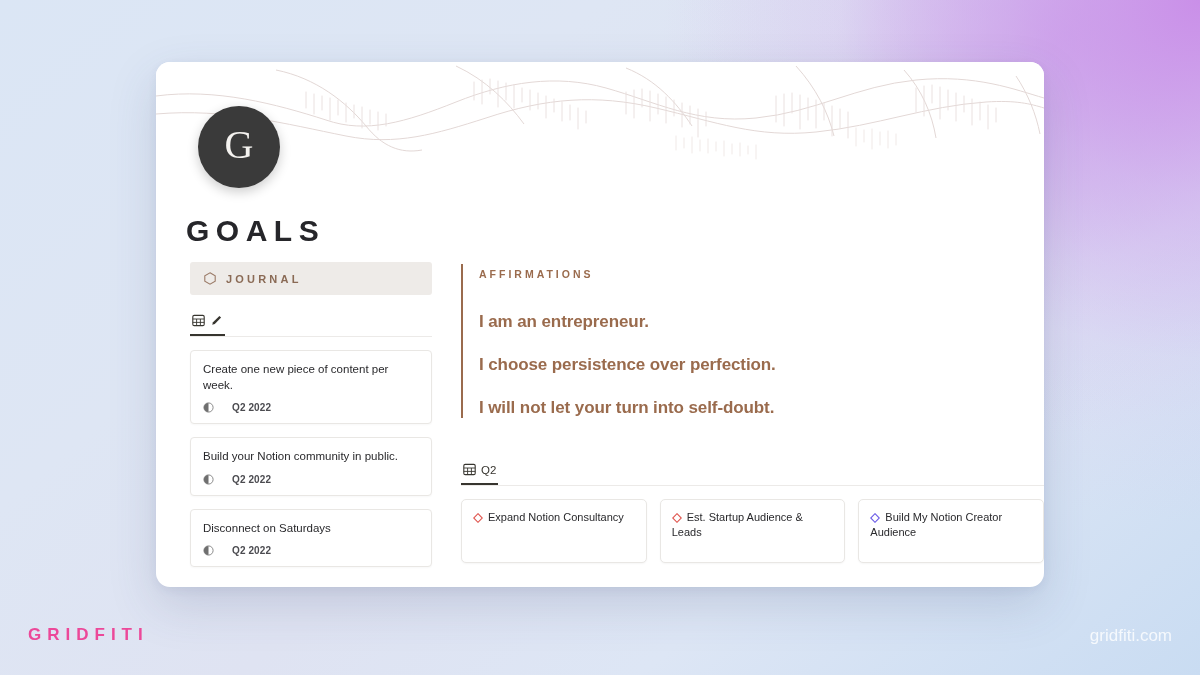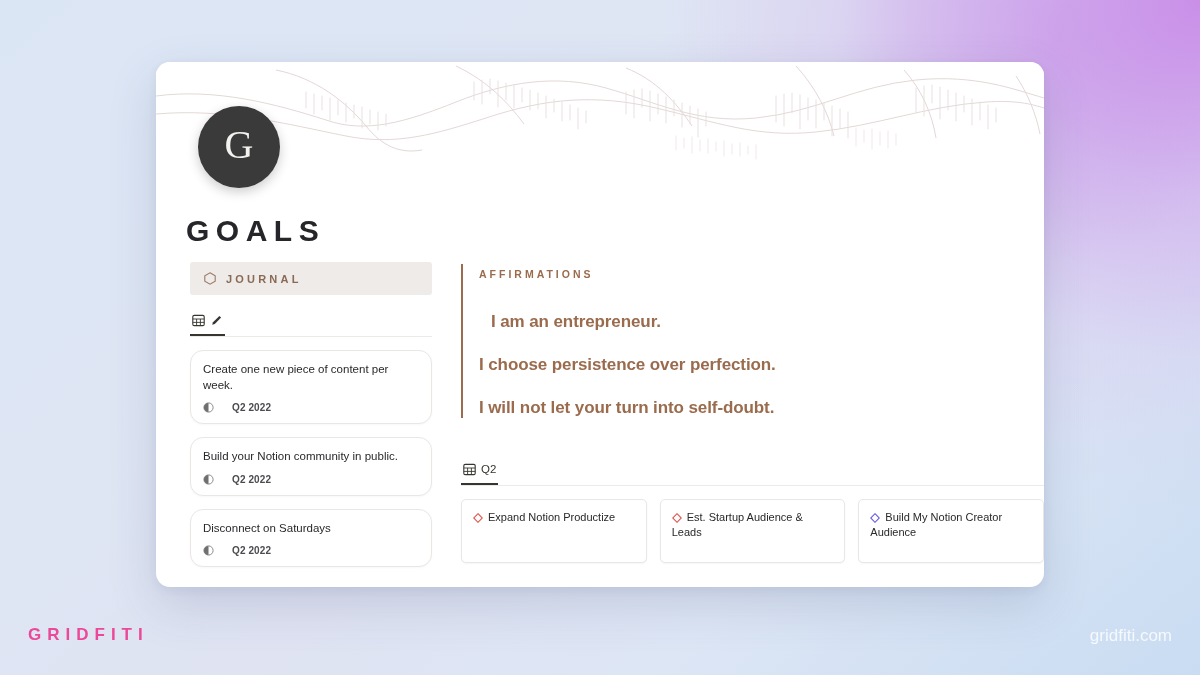--- a/index.html
+++ b/index.html
@@ -68,31 +68,31 @@
     color:#8a6a55;
   }
 
   
   .view-tabs {
     display:flex; align-items:center; gap:0;
     border-bottom:1px solid #eceae8;
     margin-top:16px;
   }
   .view-tab {
-    display:flex; align-items:flex-start; gap:5px;
+    display:flex; align-items:center; gap:5px;
     padding:3px 2px 7px 2px; margin-right:18px;
     border-bottom:2px solid #37352f;
     font-size:11.5px; color:#37352f;
   }
   .icon-sm { display:block; }
 
   
   .jcard {
     border:1px solid #e9e7e4;
-    border-radius:13px;
+    border-radius:4px;
     padding:11px 12px 10px 12px;
     margin-top:13px;
     background:#fff;
     box-shadow:0 1px 2px rgba(0,0,0,0.03);
   }
   .jcard-title { font-size:11.5px; color:#29292c; line-height:1.35; }
   .jcard-meta { display:flex; align-items:flex-end; gap:18px; margin-top:9px; }
   .jcard-meta-label { font-size:10px; color:#4b4b50; font-weight:bold; letter-spacing:0.1px; }
 
   
@@ -102,21 +102,21 @@
     width:2px; background:#9a6b4d;
   }
   .affirm-label {
     font-size:10.5px; font-weight:bold; letter-spacing:3px;
     color:#9a6b4d; padding-top:6px;
   }
   .affirm-line {
     font-size:17px; font-weight:bold; color:#9a6b4d;
     margin-top:23px; letter-spacing:-0.1px;
   }
-  .affirm-line.first { margin-top:32px;margin-left:12px; }
+  .affirm-line.first { margin-top:32px; }
 
   
   .objectives { margin-top:42px; }
   .obj-grid { display:flex; gap:13px; margin-top:13px; }
   .obj-card {
     flex:1 1 0; min-width:0;
     border:1px solid #e9e7e4; border-radius:5px;
     background:#fff; padding:10px 11px 9px 11px;
     box-shadow:0 1px 2px rgba(0,0,0,0.04);
     height:64px; overflow:hidden;
@@ -318,21 +318,21 @@
             <span>Q2</span>
           </div>
         </div>
 
         <div class="obj-grid">
 
           <div class="obj-card">
             <div class="obj-title">
               <svg class="dia" width="10" height="10" viewBox="0 0 10 10" aria-hidden="true">
                 <path d="M5 0.7 L9.3 5 L5 9.3 L0.7 5 Z" fill="none" stroke="#e0564f" stroke-width="1.1"></path>
-              </svg><span>Expand Notion Productize</span>
+              </svg><span>Expand Notion Consultancy</span>
             </div>
 
           </div>
 
           <div class="obj-card">
             <div class="obj-title">
               <svg class="dia" width="10" height="10" viewBox="0 0 10 10" aria-hidden="true">
                 <path d="M5 0.7 L9.3 5 L5 9.3 L0.7 5 Z" fill="none" stroke="#e0564f" stroke-width="1.1"></path>
               </svg><span>Est. Startup Audience &amp; Leads</span>
             </div>

